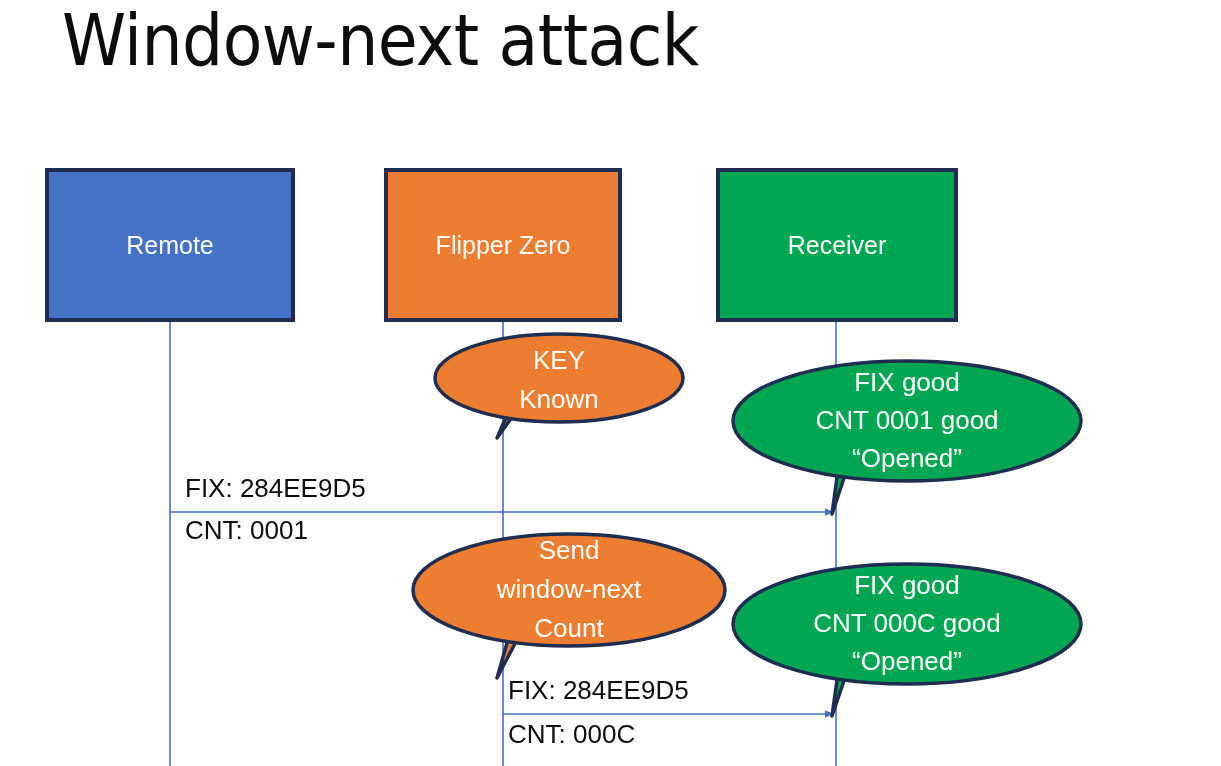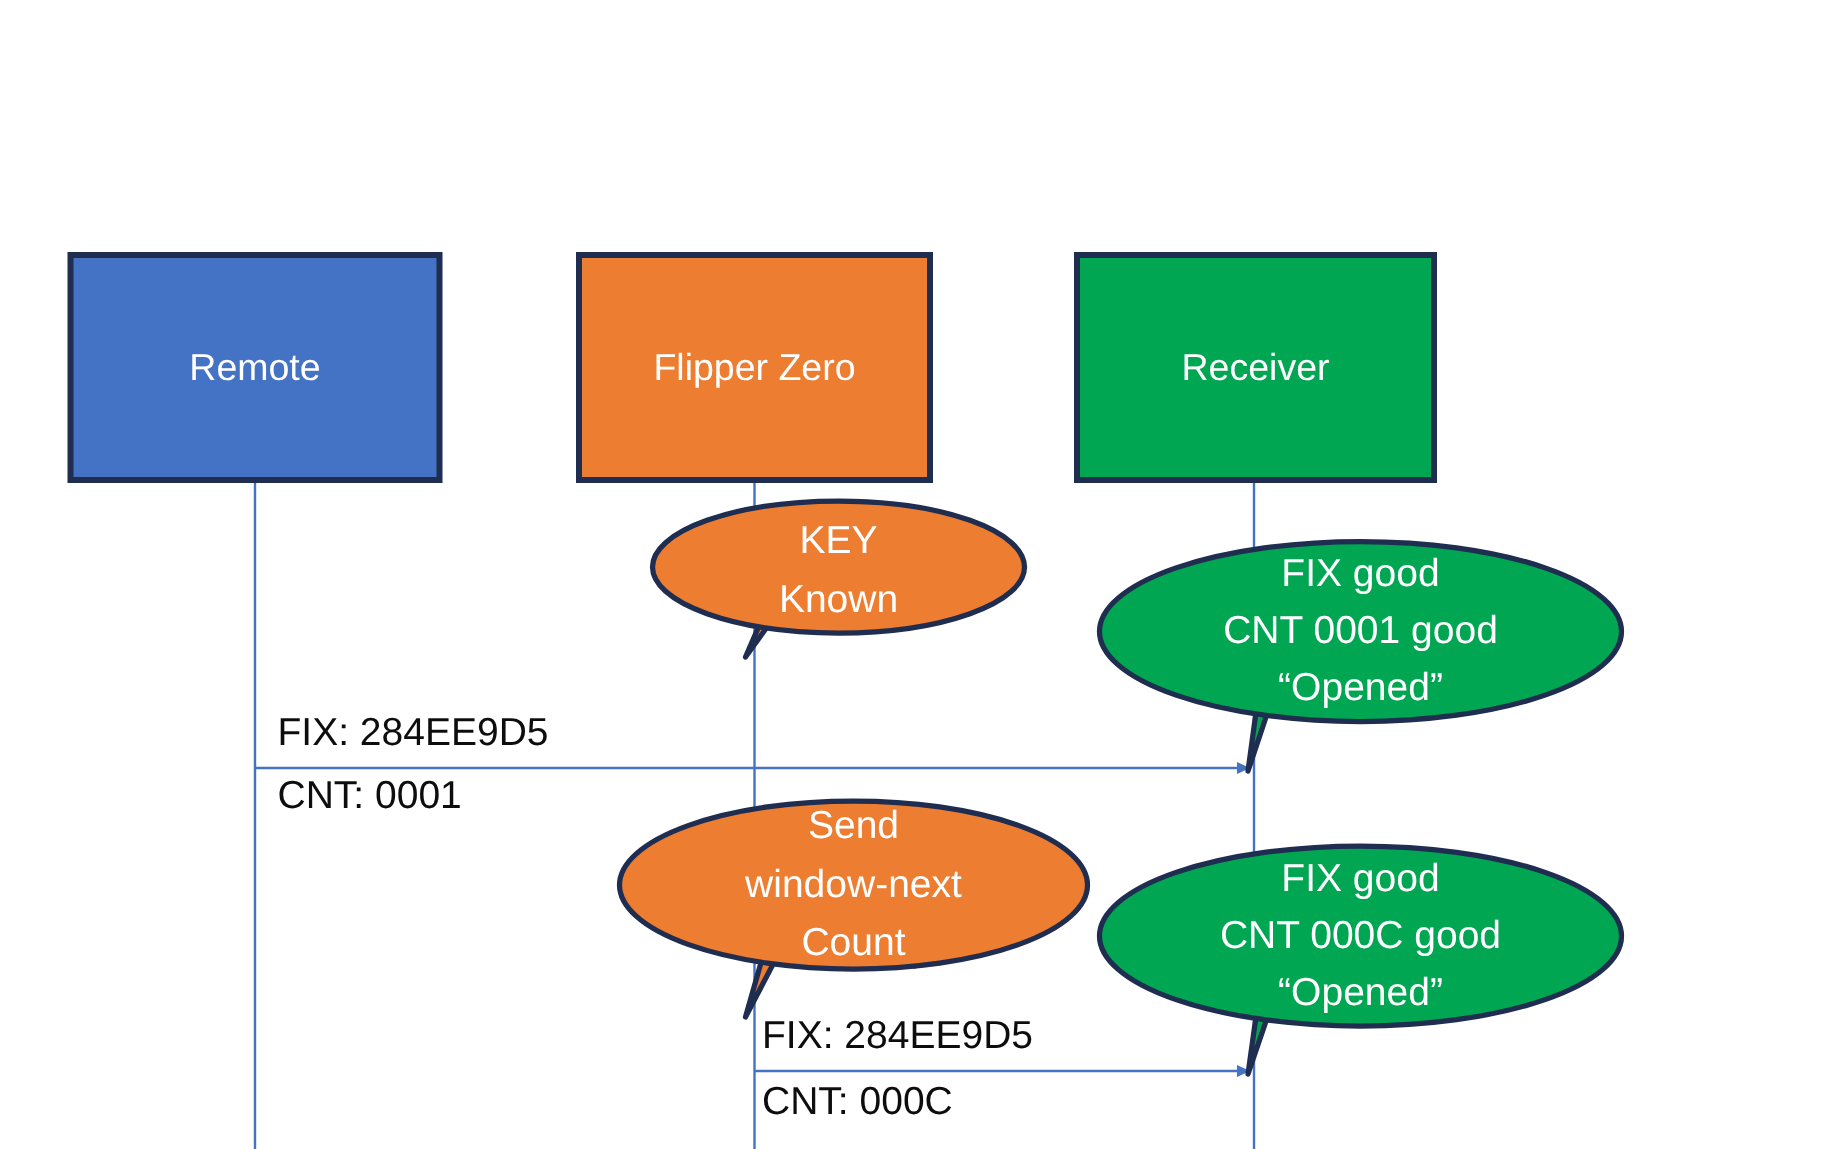--- a/index.html
+++ b/index.html
@@ -62,20 +62,21 @@
     fill: #0d0d0d;
     text-anchor: start;
     dominant-baseline: middle;
   }
 </style>
 </head>
 <body>
 
 <div id="slide">
 
+  <div id="slide-title">Window-next attack</div>
 
   <svg id="diagram" viewBox="0 0 1221 766">
 
     <defs>
       <marker id="arrowhead" markerWidth="9" markerHeight="8" refX="8.5" refY="4" orient="auto" markerUnits="userSpaceOnUse">
         <path d="M0,0 L9,4 L0,8 Z" fill="#4472c4"></path>
       </marker>
     </defs>
 
     <g>

